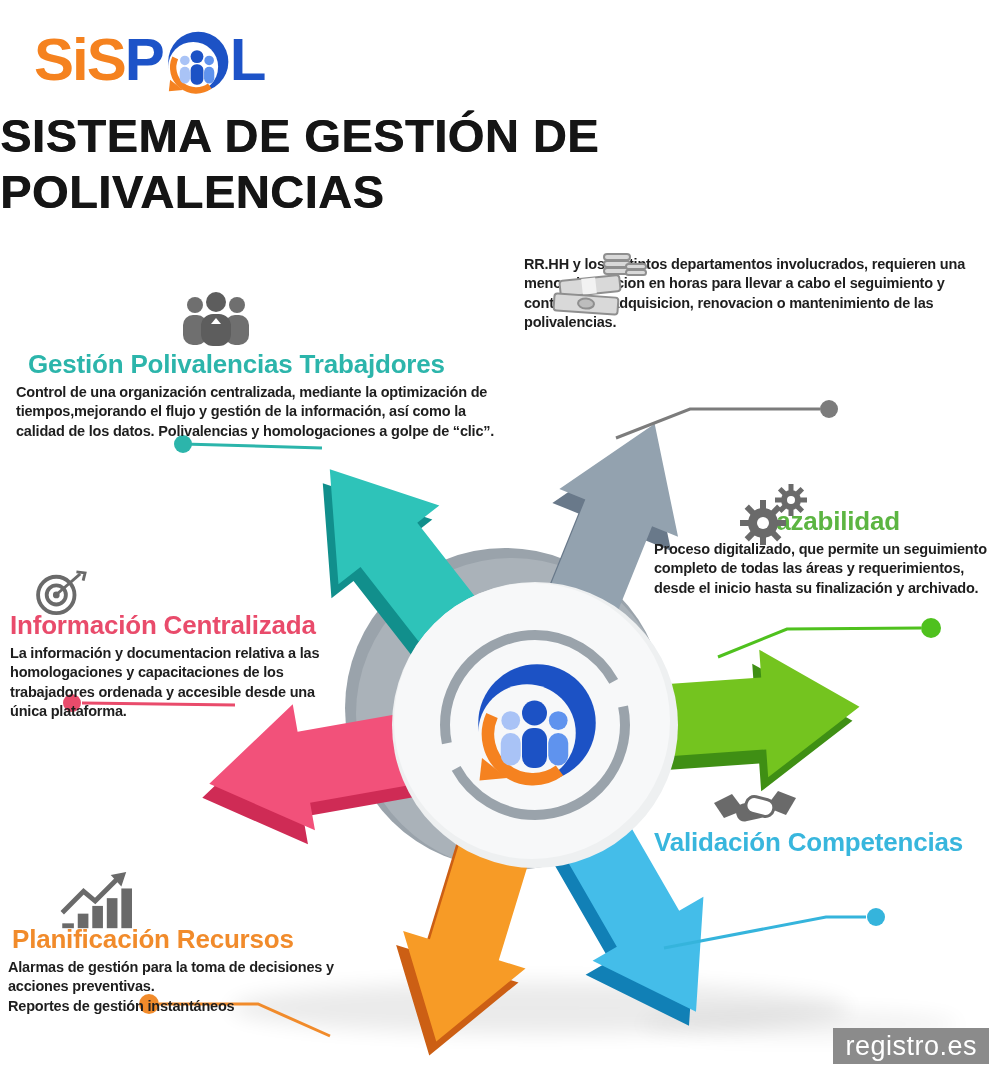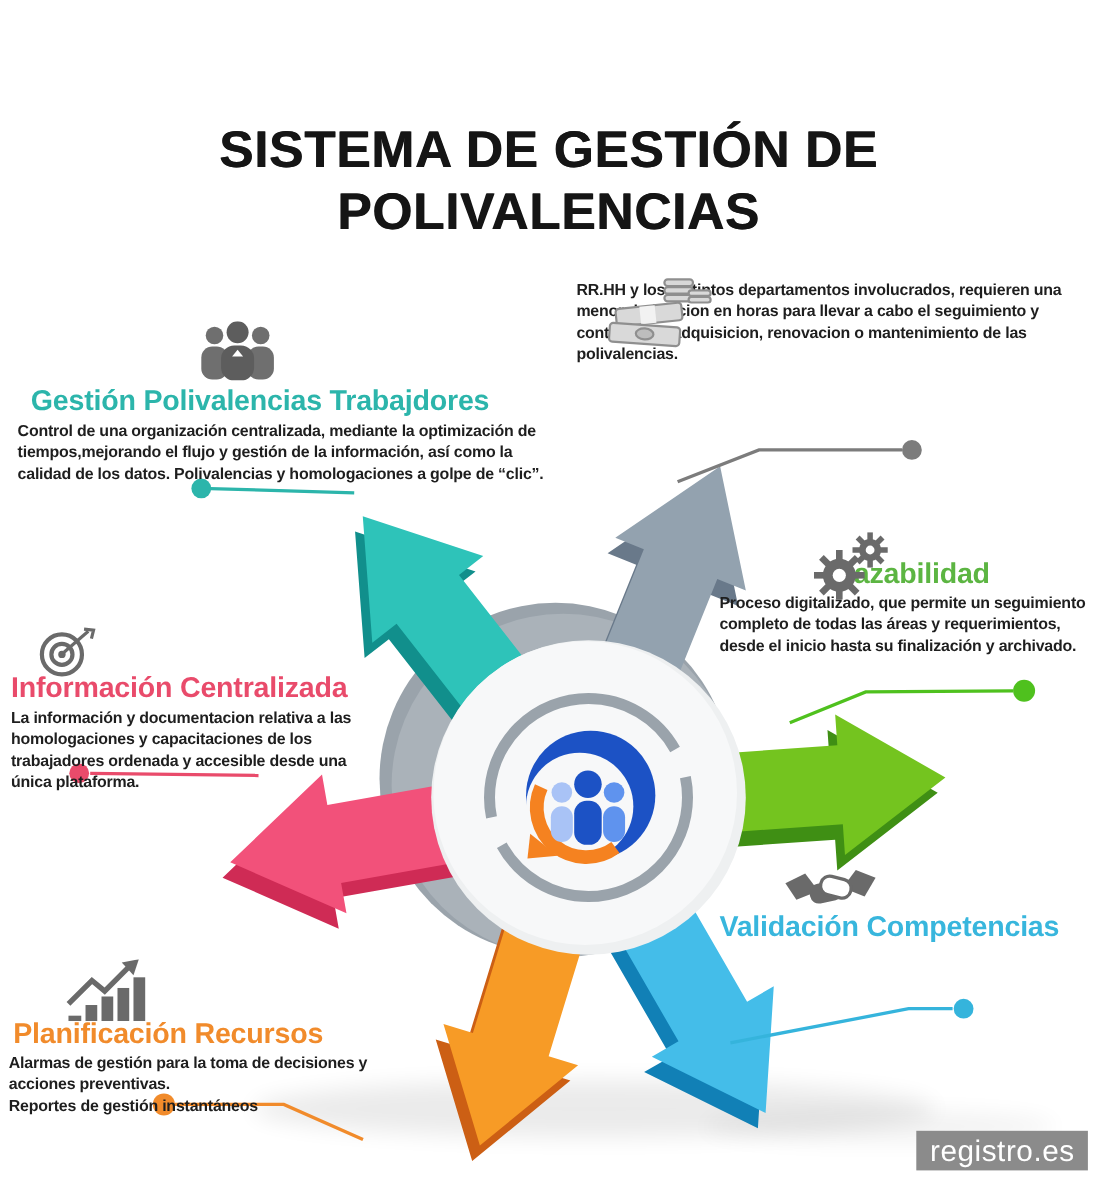--- a/index.html
+++ b/index.html
@@ -6,21 +6,21 @@
   #page{position:relative;width:997px;height:1080px;overflow:hidden;background:#ffffff;
         font-family:"Liberation Sans","DejaVu Sans",sans-serif;}
 
   
   #logo{position:absolute;left:34px;top:20px;display:flex;align-items:center;height:80px;}
   #logo .ltr{font-size:60px;font-weight:bold;letter-spacing:-2px;line-height:80px;}
   #logo .orange{color:var(--c-logo_orange,#f5821f);}
   #logo .blue{color:var(--c-logo_blue,#1d53c8);}
   #logo .mark{width:64px;height:64px;margin:6px 1px 0 2px;}
 
-  #main-title{position:absolute;left:0;top:108px;width:997px;text-align:center;
+  #main-title{position:absolute;left:0;top:108px;width:997px;
               font-size:47px;line-height:1.2;font-weight:bold;color:#151515;
               letter-spacing:0.5px;text-shadow:0.6px 0 0 #151515;text-decoration:underline;}
   #main-title .inner{display:inline-block;max-width:780px;}
 
   
   #scene{position:absolute;left:0;top:0;width:997px;height:1080px;z-index:1;}
 
   
   .sec{position:absolute;z-index:3;}
   .sec .icon{position:absolute;}
@@ -57,20 +57,39 @@
   
   #watermark{position:absolute;right:8px;top:1028px;z-index:4;background:#8b8b8b;
              color:#fff;font-size:27px;line-height:36px;height:36px;padding:0 12px;
              letter-spacing:0.5px;}
 </style>
 </head>
 <body>
 
 <div id="page">
 
+  <div id="logo">
+    <span class="ltr orange">SiS</span>
+      <span class="ltr blue">P</span>
+    <span class="mark">
+      <svg viewBox="0 0 100 100" width="64" height="64">
+        <circle cx="52" cy="48" r="47" fill="#1c52c5"></circle>
+        <circle cx="44" cy="56" r="39" fill="#ffffff"></circle>
+        <path d="M16,42 A36,36 0 0 0 70,86" stroke="#f58220" stroke-width="10" fill="none"></path>
+        <polygon points="8,76 28,92 6,94" fill="#f58220"></polygon>
+        <circle cx="31" cy="46" r="7.5" fill="#a9c3f6"></circle>
+          <rect x="23" y="56" width="16" height="26" rx="8" fill="#a9c3f6"></rect>
+        <circle cx="69" cy="46" r="7.5" fill="#5f93ee"></circle>
+          <rect x="61" y="56" width="16" height="26" rx="8" fill="#5f93ee"></rect>
+        <circle cx="50" cy="40" r="10" fill="#1c52c5"></circle>
+          <rect x="40" y="52" width="20" height="32" rx="9" fill="#1c52c5"></rect>
+      </svg>
+    </span>
+    <span class="ltr blue">L</span>
+  </div>
 
   <div id="main-title">
     <span class="inner">SISTEMA DE GESTIÓN DE POLIVALENCIAS</span>
   </div>
 
   <svg id="scene" viewBox="0 0 997 1080">
     <defs>
       <path id="arr" d="M0,-36 L122,-36 L122,-64 L218,0 L122,64 L122,36 L0,36 Z"></path>
       <filter id="soft" x="-50%" y="-50%" width="200%" height="200%">
           <feGaussianBlur stdDeviation="10"></feGaussianBlur>

